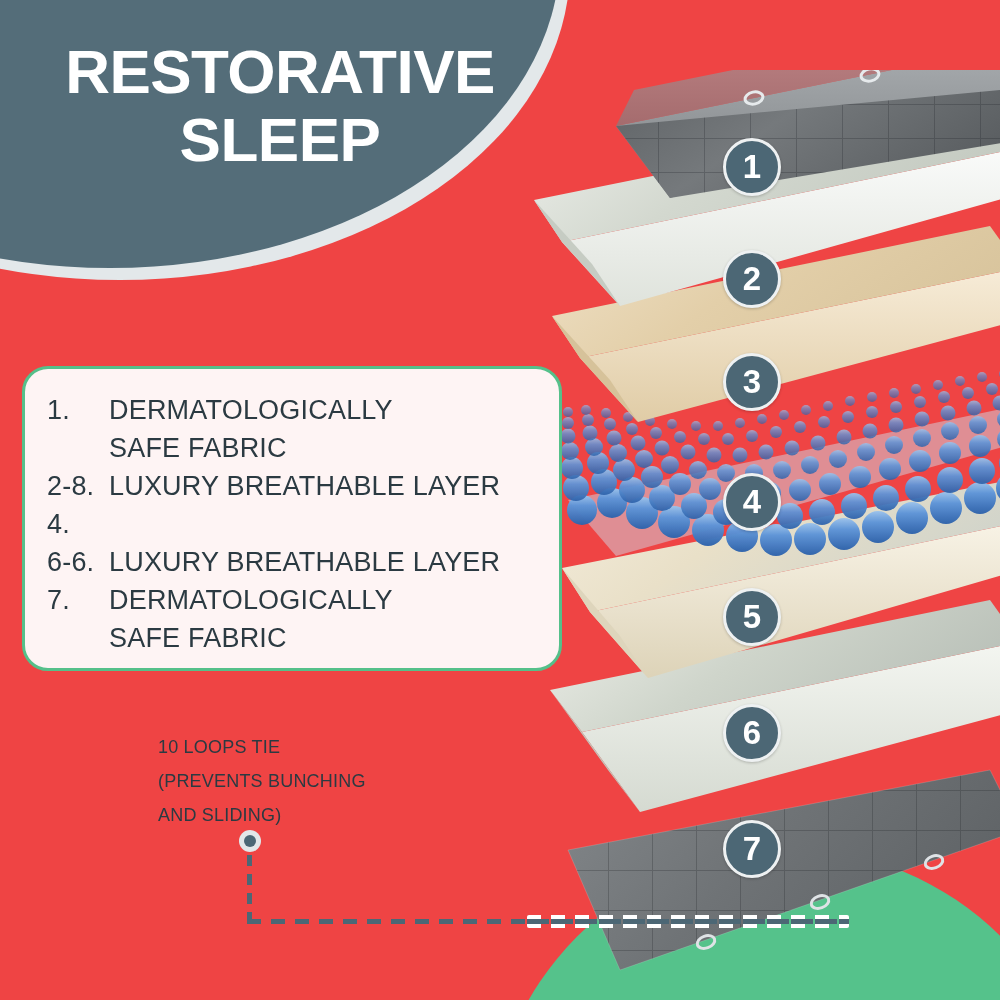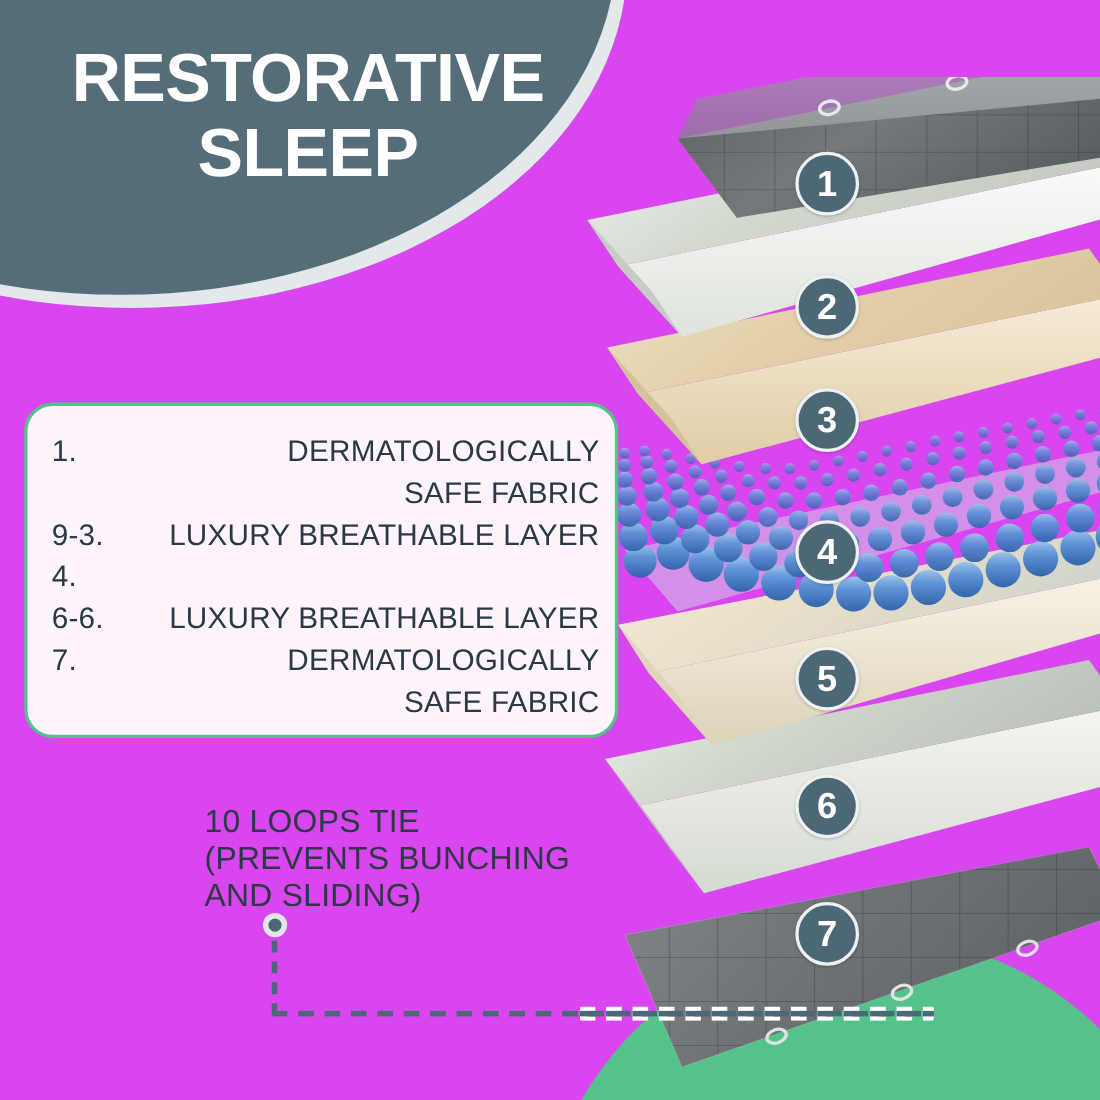--- a/index.html
+++ b/index.html
@@ -5,21 +5,21 @@
   html, body {
     margin: 0;
     padding: 0;
     background: #ffffff;
   }
   #canvas {
     position: relative;
     width: 1000px;
     height: 1000px;
     overflow: hidden;
-    background: #d946ef;
+    background: #ef4444;
     font-family: "Liberation Sans", sans-serif;
   }
 
   
   .header-arc-shadow {
     position: absolute;
     left: -330px;
     top: -340px;
     width: 900px;
     height: 620px;
@@ -116,36 +116,34 @@
     letter-spacing: 0.2px;
     white-space: pre-line;
   }
   .list-num {
     flex: none;
     min-width: 62px;
     text-align: left;
   }
   .list-txt {
     flex: 1 1 auto;
-    text-align: right;
   }
 
   
   .callout-text {
     position: absolute;
     left: 158px;
     top: 730px;
     width: 340px;
     color: #2b3a42;
     font-family: "Liberation Sans", sans-serif;
-    font-size: 29px;
+    font-size: 18px;
     line-height: 34px;
     letter-spacing: 0.2px;
     white-space: pre-line;
-    margin-left: 28px;
   }
   .callout-dot-halo {
     position: absolute;
     left: 239px;
     top: 830px;
     width: 22px;
     height: 22px;
     border-radius: 50%;
     background: #e2e7e9;
   }
@@ -480,21 +478,21 @@
 SLEEP</div>
 
   <div class="list-box">
     <div class="list-inner">
       <div class="list-row">
         <span class="list-num">1.</span>
         <span class="list-txt">DERMATOLOGICALLY
  SAFE FABRIC</span>
       </div>
       <div class="list-row">
-        <span class="list-num">9-3.</span>
+        <span class="list-num">2-8.</span>
         <span class="list-txt">LUXURY BREATHABLE LAYER</span>
       </div>
       <div class="list-row">
         <span class="list-num">4.</span>
       </div>
       <div class="list-row">
         <span class="list-num">6-6.</span>
         <span class="list-txt">LUXURY BREATHABLE LAYER</span>
       </div>
       <div class="list-row">

